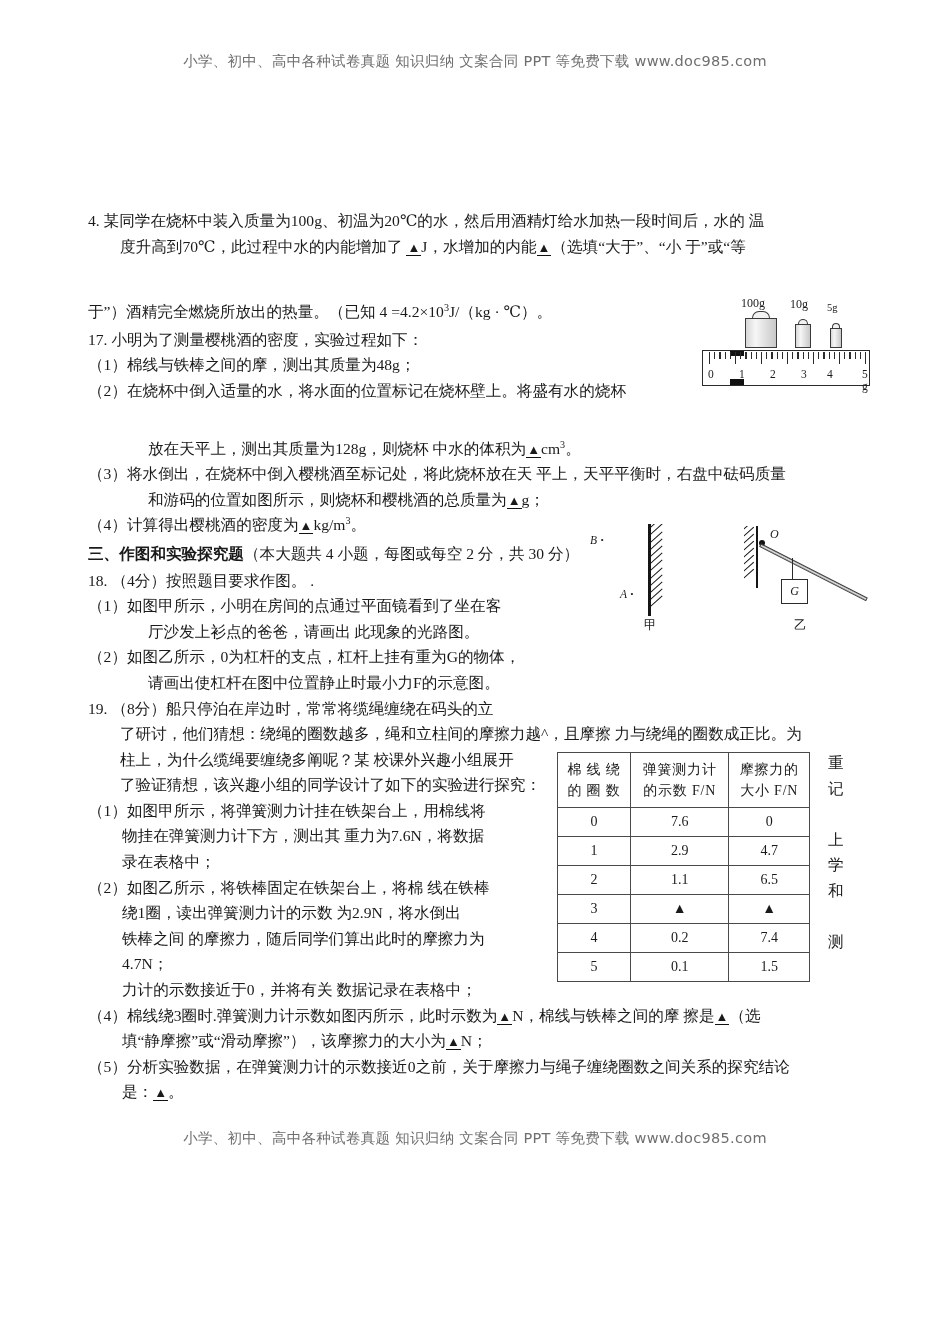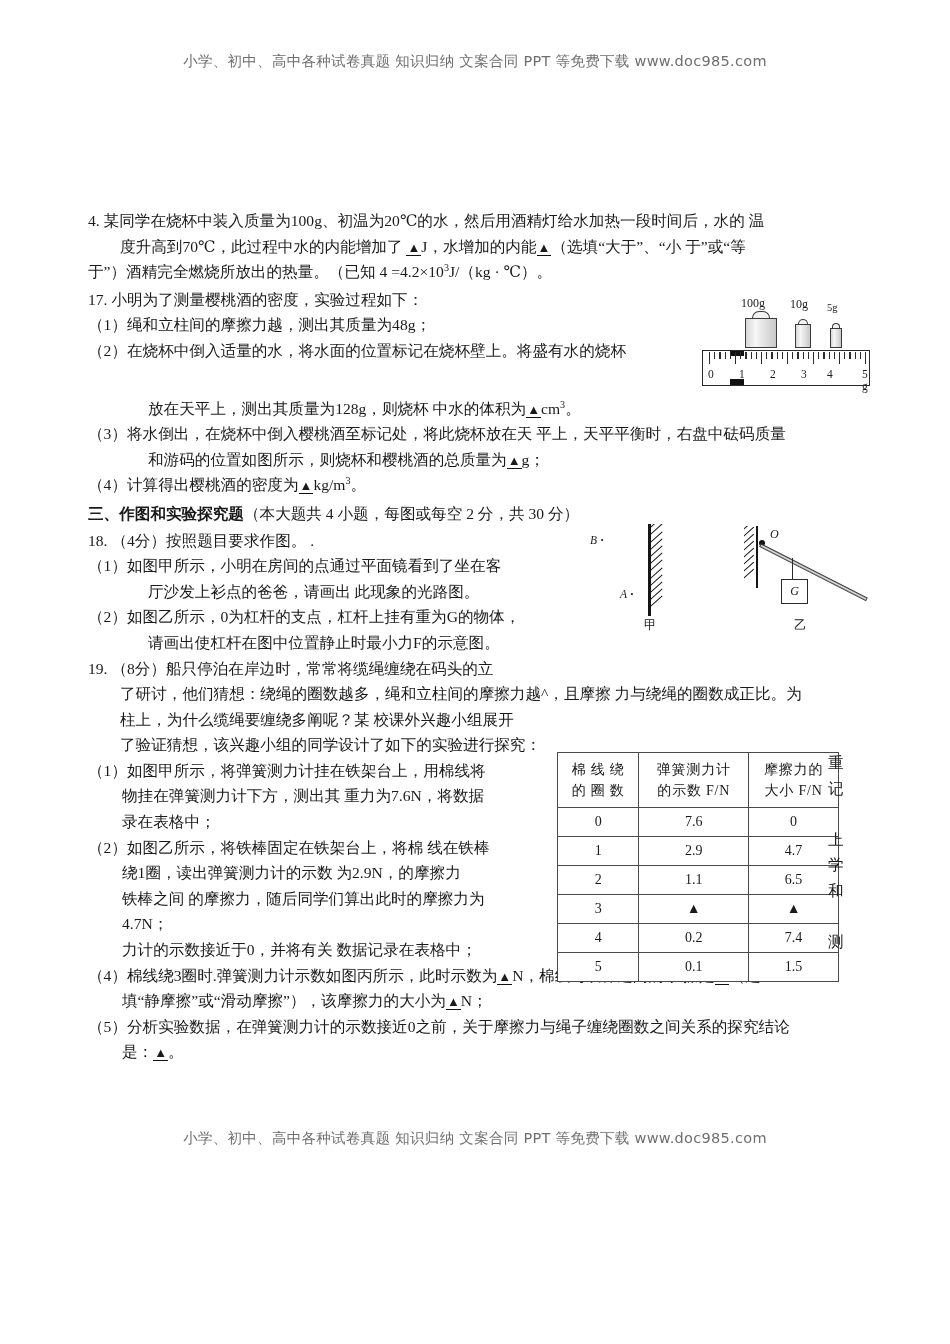--- a/index.html
+++ b/index.html
@@ -246,21 +246,21 @@
 
   
   .fig-table {
     position: absolute;
     left: 557px;
     top: 752px;
     width: 258px;
   }
   table.data {
     border-collapse: collapse;
-    width: 282px;
+    width: 253px;
     background: #fff;
   }
   table.data td, table.data th {
     border: 1.2px solid #4a4a4a;
     text-align: center;
     font-size: 14px;
     font-weight: normal;
     padding: 2px 2px;
     line-height: 20px;
     font-family: "Liberation Serif", serif;
@@ -294,31 +294,31 @@
 
   <div class="content">
 
     <p class="qnum-block">
       <span>4.</span>
       <span>某同学在烧杯中装入质量为100g、初温为20℃的水，然后用酒精灯给水加热一段时间后，水的 温</span>
     </p>
     <p style="padding-left:32px;">
       <span>度升高到70℃，此过程中水的内能增加了 </span><span class="blank">▲</span><span>J，水增加的内能</span><span class="blank">▲</span><span>（选填“大于”、“小 于”或“等</span>
     </p>
-    <p style="padding-left:0px;">
+    <p style="padding-left:0px;margin-top:40px;">
       <span>于”）酒精完全燃烧所放出的热量。（已知 4 =4.2×10</span><sup>3</sup><span>J/（kg · ℃）。</span>
     </p>
 
     <p class="qnum-block" style="margin-top:2px;">
       <span>17.</span>
       <span>小明为了测量樱桃酒的密度，实验过程如下：</span>
     </p>
 
     <p>
-      <span>（1）</span><span>绳和立柱间的摩擦力越，测出其质量为48g；</span>
+      <span>（1）</span><span>棉线与铁棒之间的摩，测出其质量为48g；</span>
     </p>
 
     <p>
       <span>（2）</span><span>在烧杯中倒入适量的水，将水面的位置标记在烧杯壁上。将盛有水的烧杯</span>
     </p>
     <p style="padding-left:60px;margin-top:32px;">
       <span>放在天平上，测出其质量为128g，则烧杯 中水的体积为</span><span class="blank">▲</span><span>cm</span><sup>3</sup><span>。</span>
     </p>
 
     <p>
@@ -364,21 +364,21 @@
     <div style="width:480px;">
       <p>
         <span>（1）</span><span>如图甲所示，将弹簧测力计挂在铁架台上，用棉线将</span>
       </p>
       <p style="padding-left:34px;font-family:Liberation Serif, serif;">物挂在弹簧测力计下方，测出其 重力为7.6N，将数据</p>
       <p style="padding-left:34px;">录在表格中；</p>
 
       <p>
         <span>（2）</span><span>如图乙所示，将铁棒固定在铁架台上，将棉 线在铁棒</span>
       </p>
-      <p style="padding-left:34px;">绕1圈，读出弹簧测力计的示数 为2.9N，的摩擦力</p>
+      <p style="padding-left:34px;">绕1圈，读出弹簧测力计的示数 为2.9N，将水倒出</p>
       <p style="padding-left:34px;">铁棒之间 的摩擦力，随后同学们算出此时的摩擦力为</p>
       <p style="padding-left:34px;">4.7N；</p>
 
       <p style="padding-left:34px;">力计的示数接近于0，并将有关 数据记录在表格中；</p>
     </div>
 
     <p>
       <span>（4）</span><span>棉线绕3圈时.弹簧测力计示数如图丙所示，此时示数为</span><span class="blank">▲</span><span>N，棉线与铁棒之间的摩 擦是</span><span class="blank">▲</span><span>（选</span>
     </p>
     <p style="padding-left:34px;">

